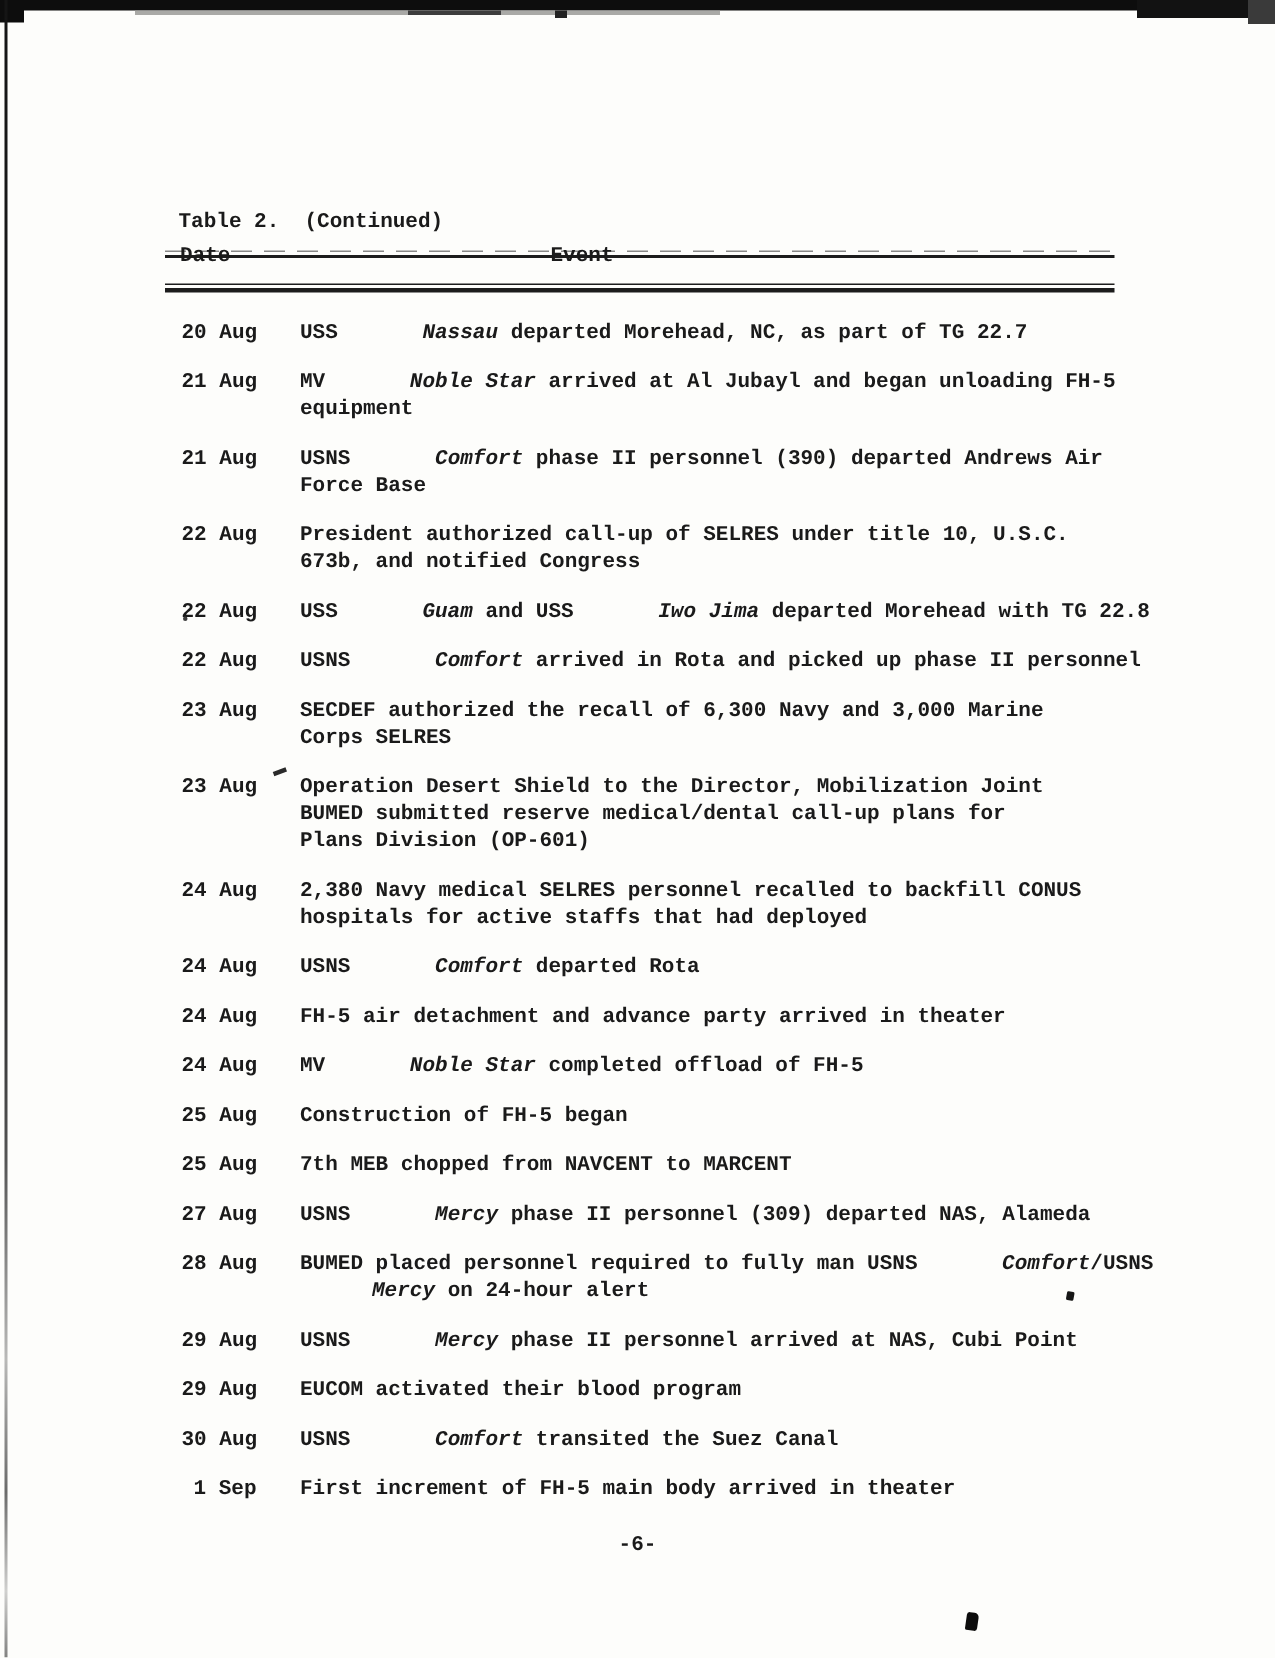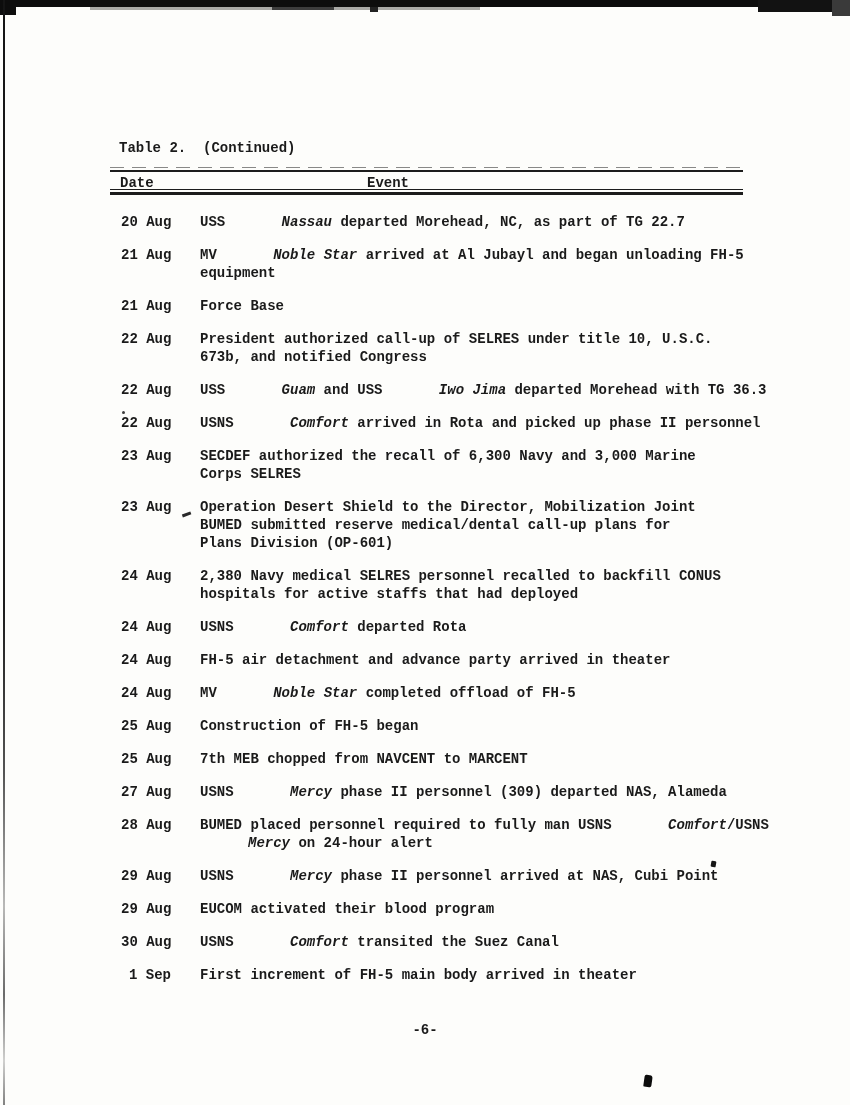--- a/index.html
+++ b/index.html
@@ -30,21 +30,21 @@
 
   
   .artifact-dash-bumed { position:absolute; left:182px; top:513px; width:9px; height:2.5px; background:#2a2a2a; transform:rotate(-20deg); }
   .artifact-dot        { position:absolute; left:122px; top:411px; width:3px; height:3px; border-radius:50%; background:#3c3c3c; }
   .artifact-speck      { position:absolute; left:711px; top:861px; width:5px; height:6px; background:#161616; border-radius:1px; transform:rotate(10deg); }
   .artifact-blob       { position:absolute; left:644px; top:1075px; width:8px; height:12px; background:#0c0c0c; border-radius:2px 3px 2px 1px; transform:rotate(8deg); }
 
   
   .doc-title { position:absolute; left:119px; top:139px; white-space:pre; line-height:18px; }
 
-  .table-head { position:absolute; left:110px; top:175px; width:633px; height:15px;font-family:Liberation Mono, monospace; }
+  .table-head { position:absolute; left:110px; top:163px; width:633px; height:15px;font-family:Liberation Mono, monospace; }
   .th-date  { position:absolute; left:10px;  top:0; white-space:pre; }
   .th-event { position:absolute; left:257px; top:0; white-space:pre; }
 
   .rule { position:absolute; left:110px; width:633px; background:#1c1c1c; }
   .rule-noise  { top:166.5px; height:1px; background:repeating-linear-gradient(to right, rgba(20,20,20,.5) 0 14px, rgba(20,20,20,0) 14px 22px); }
   .rule-top    { top:170px;   height:2.4px; }
   .rule-mid    { top:188.6px; height:1.6px; }
   .rule-bottom { top:192.4px; height:2.8px; }
 
   .tbody { position:absolute; left:121px; top:213px; width:640px; }
@@ -84,29 +84,29 @@
       <div class="trow">
         <span class="td-date">20 Aug</span>
         <span class="td-event"><div class="eline"><span>USS </span><i>Nassau</i><span> departed Morehead, NC, as part of TG 22.7</span></div></span>
       </div>
       <div class="trow">
         <span class="td-date">21 Aug</span>
         <span class="td-event"><div class="eline"><span>MV </span><i>Noble Star</i><span> arrived at Al Jubayl and began unloading FH-5</span></div><div class="eline"><span>equipment</span></div></span>
       </div>
       <div class="trow">
         <span class="td-date">21 Aug</span>
-        <span class="td-event"><div class="eline"><span>Force Base</span></div></span>
+        <span class="td-event"><div class="eline"><span>USNS </span><i>Comfort</i><span> phase II personnel (390) departed Andrews Air</span></div><div class="eline"><span>Force Base</span></div></span>
       </div>
       <div class="trow">
         <span class="td-date">22 Aug</span>
         <span class="td-event"><div class="eline"><span>President authorized call-up of SELRES under title 10, U.S.C.</span></div><div class="eline"><span>673b, and notified Congress</span></div></span>
       </div>
       <div class="trow">
         <span class="td-date">22 Aug</span>
-        <span class="td-event"><div class="eline"><span>USS </span><i>Guam</i><span> and USS </span><i>Iwo Jima</i><span> departed Morehead with TG 36.3</span></div></span>
+        <span class="td-event"><div class="eline"><span>USS </span><i>Guam</i><span> and USS </span><i>Iwo Jima</i><span> departed Morehead with TG 22.8</span></div></span>
       </div>
       <div class="trow">
         <span class="td-date">22 Aug</span>
         <span class="td-event"><div class="eline"><span>USNS </span><i>Comfort</i><span> arrived in Rota and picked up phase II personnel</span></div></span>
       </div>
       <div class="trow">
         <span class="td-date">23 Aug</span>
         <span class="td-event"><div class="eline"><span>SECDEF authorized the recall of 6,300 Navy and 3,000 Marine</span></div><div class="eline"><span>Corps SELRES</span></div></span>
       </div>
       <div class="trow">

